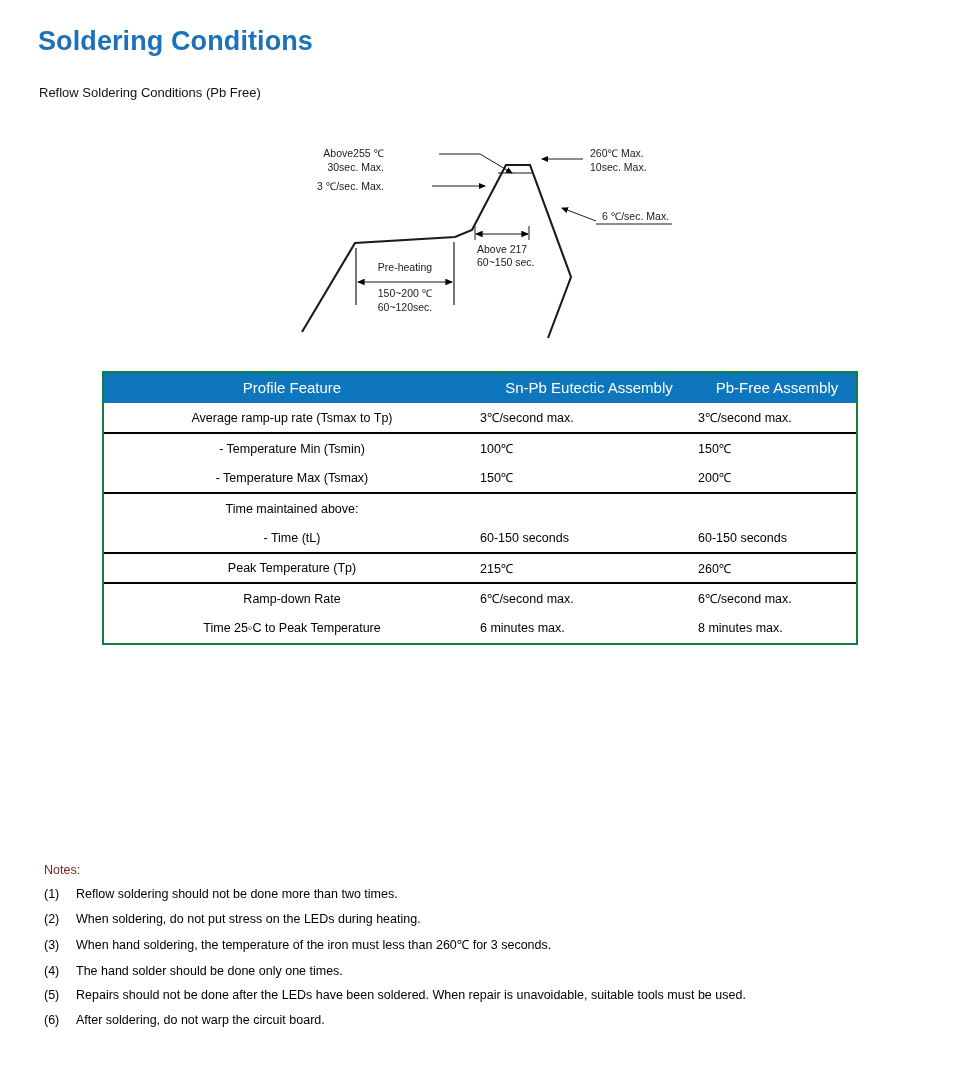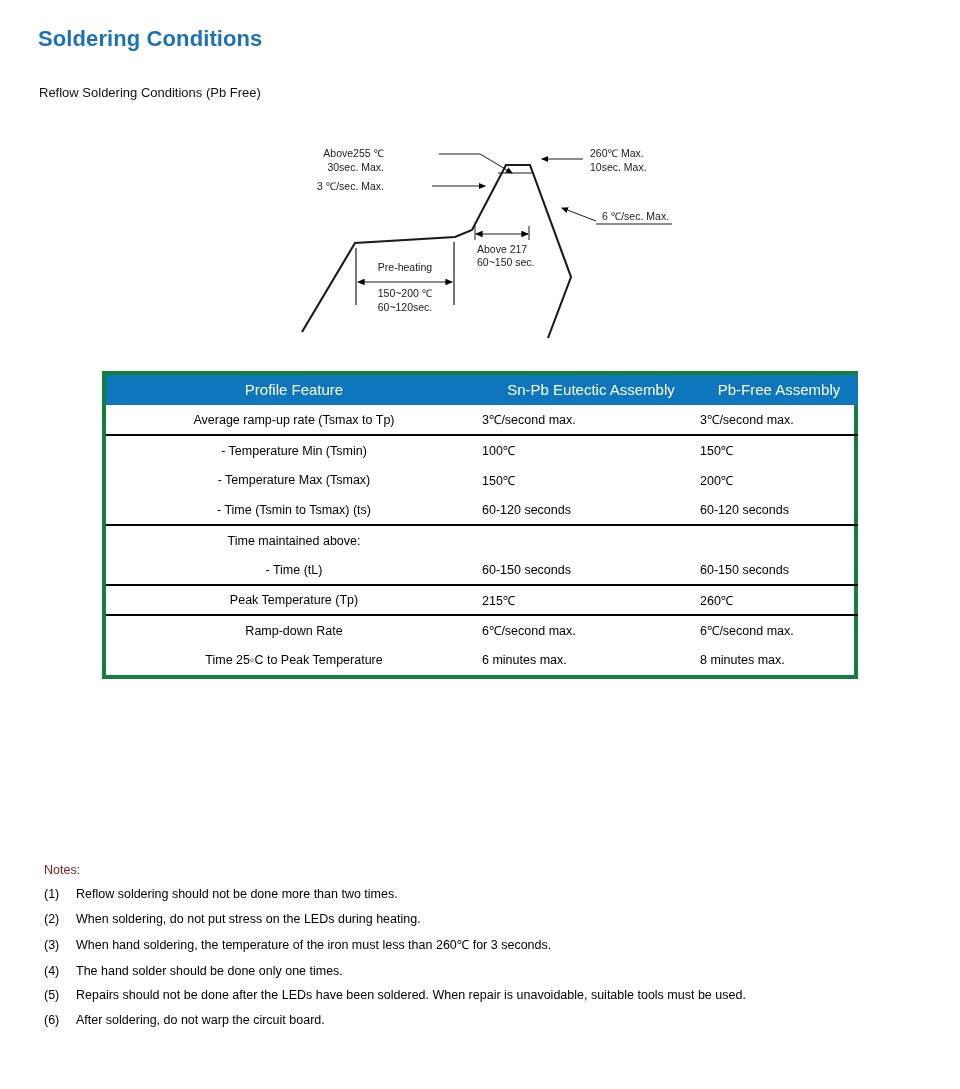--- a/index.html
+++ b/index.html
@@ -12,21 +12,21 @@
     color: #000000;
     position: relative;
     overflow: hidden;
   }
 
   
   .page-title {
     position: absolute;
     left: 38px;
     top: 26px;
-    font-size: 22px;
+    font-size: 27px;
     font-weight: bold;
     color: #1d71b8;
     letter-spacing: 0.1px;
   }
   .section-subtitle {
     position: absolute;
     left: 39px;
     top: 85px;
     font-size: 13px;
     font-weight: normal;
@@ -47,21 +47,21 @@
     font-size: 10.5px;
     fill: #1a1a1a;
   }
 
   
   .profile-table {
     position: absolute;
     left: 102px;
     top: 371px;
     width: 756px;
-    border: 4px solid #15803d;
+    border: 2px solid #15803d;
     border-collapse: collapse;
   }
   .profile-table table {
     width: 100%;
     border-collapse: collapse;
     table-layout: fixed;
   }
   col.c-feature { width: 376px; }
   col.c-snpb { width: 218px; }
   col.c-pbfree { width: 158px; }
@@ -210,25 +210,20 @@
         <tr class="row-h sec-top">
           <td class="cell-feature">- Temperature Min (Tsmin)</td>
           <td>100℃</td>
           <td>150℃</td>
         </tr>
         <tr class="row-h">
           <td class="cell-feature">- Temperature Max (Tsmax)</td>
           <td>150℃</td>
           <td>200℃</td>
         </tr>
-        <tr class="row-h">
-          <td class="cell-feature">- Time (Tsmin to Tsmax) (ts)</td>
-          <td>60-120 seconds</td>
-          <td>60-120 seconds</td>
-        </tr>
         <tr class="row-h sec-top">
           <td class="cell-feature">Time maintained above:</td>
           <td></td>
           <td></td>
         </tr>
         <tr class="row-h">
           <td class="cell-feature">- Time (tL)</td>
           <td>60-150 seconds</td>
           <td>60-150 seconds</td>
         </tr>

